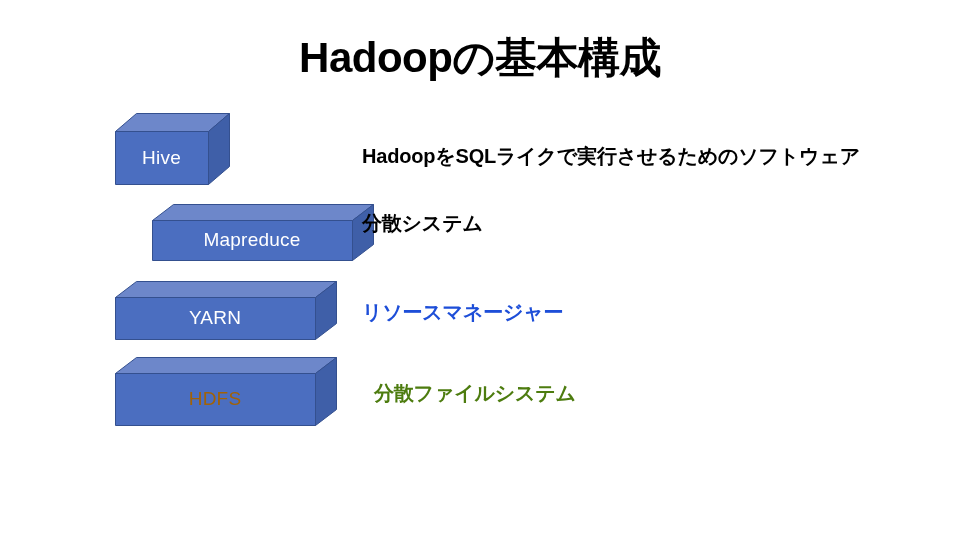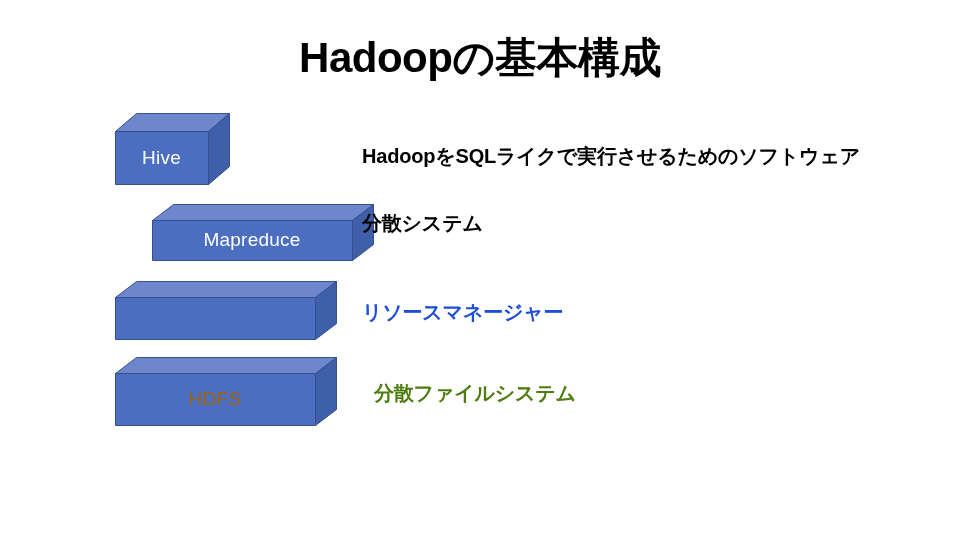--- a/index.html
+++ b/index.html
@@ -97,20 +97,21 @@
           <polygon points="0.5,16.5 200.5,16.5 200.5,56.5 0.5,56.5" fill="#4B6EC0" stroke="#34508F" stroke-width="1" stroke-linejoin="round"></polygon>
         </svg>
         <div class="box-label" style="top: 16px; width: 200px; height: 40px; color: rgb(255, 255, 255);">Mapreduce</div>
       </div>
       <div class="box" style="left: 115px; top: 281px; width: 221px; height: 58px;">
         <svg width="223" height="60">
           <polygon points="0.5,16.5 21.5,0.5 221.5,0.5 200.5,16.5" fill="#6D87CA" stroke="#34508F" stroke-width="1" stroke-linejoin="round"></polygon>
           <polygon points="200.5,16.5 221.5,0.5 221.5,42.5 200.5,58.5" fill="#3F5FA8" stroke="#34508F" stroke-width="1" stroke-linejoin="round"></polygon>
           <polygon points="0.5,16.5 200.5,16.5 200.5,58.5 0.5,58.5" fill="#4B6EC0" stroke="#34508F" stroke-width="1" stroke-linejoin="round"></polygon>
         </svg>
+        <div class="box-label" style="top: 16px; width: 200px; height: 42px; color: rgb(255, 255, 255);">YARN</div>
       </div>
       <div class="box" style="left: 115px; top: 357px; width: 221px; height: 68px;">
         <svg width="223" height="70">
           <polygon points="0.5,16.5 21.5,0.5 221.5,0.5 200.5,16.5" fill="#6D87CA" stroke="#34508F" stroke-width="1" stroke-linejoin="round"></polygon>
           <polygon points="200.5,16.5 221.5,0.5 221.5,52.5 200.5,68.5" fill="#3F5FA8" stroke="#34508F" stroke-width="1" stroke-linejoin="round"></polygon>
           <polygon points="0.5,16.5 200.5,16.5 200.5,68.5 0.5,68.5" fill="#4B6EC0" stroke="#34508F" stroke-width="1" stroke-linejoin="round"></polygon>
         </svg>
         <div class="box-label" style="top: 16px; width: 200px; height: 52px; color: #a16207;">HDFS</div>
       </div>
     </div>

